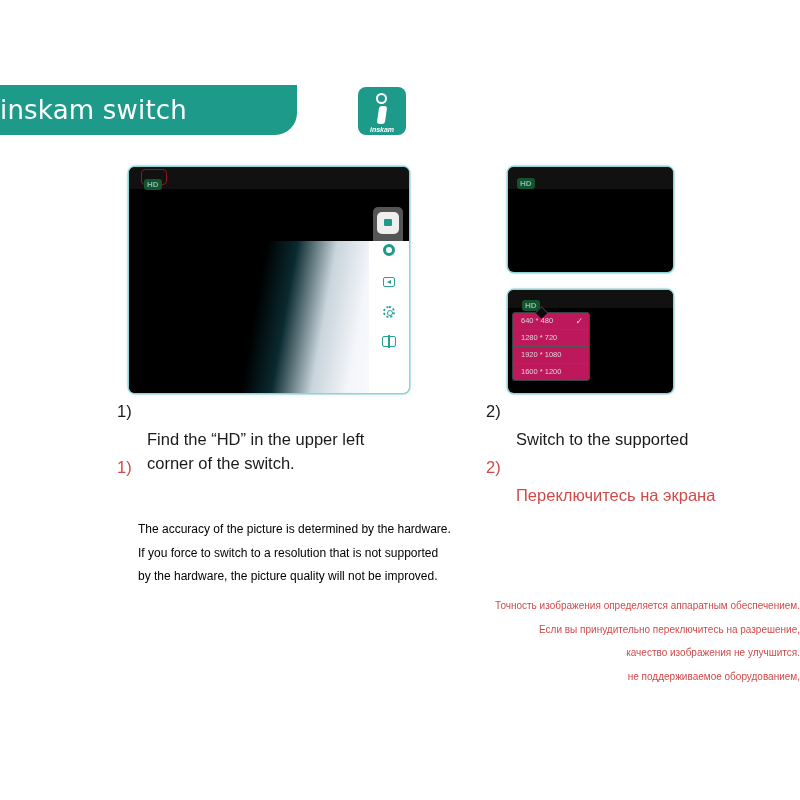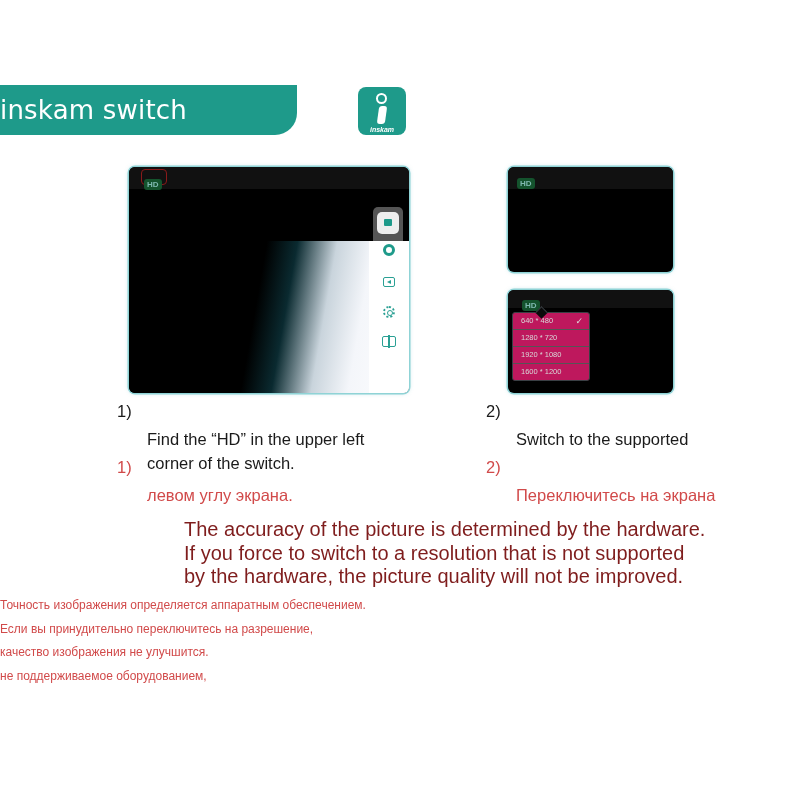--- a/index.html
+++ b/index.html
@@ -60,22 +60,22 @@
     .dd-item { position: relative; height: 16px; line-height: 16px; font-size: 7.5px; color: #d8d8d8; padding-left: 8px; border-bottom: 1px solid #555; }
     .dd-item:last-child { border-bottom: none; }
     .dd-item .check { position: absolute; right: 6px; top: 0; color: #ddd; font-size: 9px; }
 
     .step { position: absolute; font-size: 16.5px; line-height: 24px; }
     .step .num { position: absolute; left: 0; top: 0; }
     .step .txt { position: absolute; left: 30px; top: 8px; margin-top: 20px; }
     .en { color: #1a1a1a; }
     .ru { color: #d14a4a; }
 
-    .note-en { position: absolute; left: 138px; top: 518px; font-size: 20px; line-height: 23.5px; color: #7f1d1d; margin-left: 46px; }
-    .note-ru { position: absolute; left: 0; right: 0; top: 594px; text-align: left; font-size: 12px; line-height: 23.5px; color: #d14a4a; }
+    .note-en { position: absolute; left: 138px; top: 518px; font-size: 12px; line-height: 23.5px; color: #000000; }
+    .note-ru { position: absolute; left: 0; right: 0; top: 594px; text-align: right; font-size: 10px; line-height: 23.5px; color: #d14a4a; }
     .line { display: block; white-space: nowrap; }
   </style>
 </head>
 <body>
 
 <div class="banner">
   <span>inskam switch resolution</span>
 </div>
 <div class="logo">
   <div class="i-dot"></div>
@@ -127,21 +127,20 @@
 <div class="step en" style="left:117px; top:399px; width:320px; height:48px;">
   <span class="num">1)</span>
   <span class="txt">
     <span class="line">Find the “HD” in the upper left</span>
     <span class="line">corner of the switch.</span>
   </span>
 </div>
 <div class="step ru" style="left:117px; top:455px; width:320px; height:48px;">
   <span class="num">1)</span>
   <span class="txt">
-    <span class="line">левом углу экрана.</span>
   </span>
 </div>
 
 <div class="step en" style="left:486px; top:399px; width:300px; height:48px;">
   <span class="num">2)</span>
   <span class="txt">
     <span class="line">Switch to the supported</span>
   </span>
 </div>
 <div class="step ru" style="left:486px; top:455px; width:300px; height:48px;">

